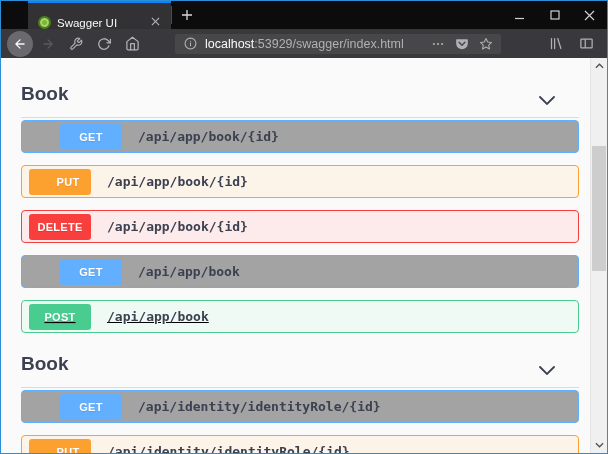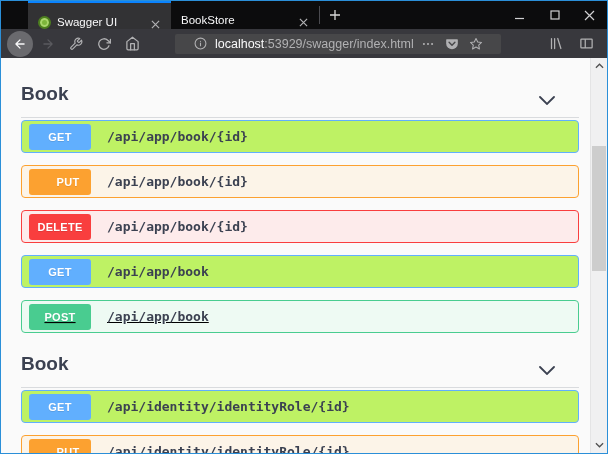--- a/index.html
+++ b/index.html
@@ -12,22 +12,22 @@
     display:flex; flex-direction:column;
     overflow:hidden; background:#fafafa;
   }
 
   
   .titlebar{
     height:28px; background:#0c0c0d; display:flex; align-items:stretch;
     flex:0 0 auto; color:#f9f9fa;
   }
   .tab{
-    display:flex; align-items:flex-start; gap:6px;
-    padding:13px 8px 0 10px; font-size:11.5px; color:#f9f9fa;
+    display:flex; align-items:flex-end; gap:6px;
+    padding:6px 8px 0 10px; font-size:11.5px; color:#f9f9fa;
     min-width:0; cursor:default;
   }
   .tab.active{
     margin-left:27px; width:143px;
     background:#323234; border-top:2px solid #0a84ff;
   }
   .tab.inactive{ width:148px; }
   .favicon{
     width:13px; height:13px; border-radius:50%;
     background:#7cb53a; border:2px solid #4d7f1f; flex:0 0 auto;
@@ -44,21 +44,21 @@
   
   .toolbar{
     height:29px; background:#38383d; display:flex; align-items:center;
     flex:0 0 auto; padding:0 6px; gap:2px; color:#b1b1b3;
   }
   .nav-btn{ width:26px; height:26px; display:flex; align-items:center; justify-content:center; color:#b1b1b3; flex:0 0 auto; }
   .nav-btn.back{ background:#6a6a6e; border-radius:50%; color:#f9f9fa; }
   .nav-btn.disabled{ color:#5a5a5f; }
   .urlbar{
     margin-left:28px; width:326px; height:20px; background:#474749; border-radius:2px;
-    display:flex; align-items:center; padding:0 16px; gap:6px; flex:0 0 auto;
+    display:flex; align-items:center; padding:0 6px; gap:6px; flex:0 0 auto;
   }
   .url-text{ flex:1 1 auto; font-size:12.5px; white-space:nowrap; overflow:hidden; }
   .url-host{ color:#f9f9fa; }
   .url-path{ color:#b1b1b3; }
   .urlbar .icon-btn{ width:18px; height:18px; flex:0 0 auto; }
   .toolbar-right{ display:flex; align-items:center; margin-left:40px; gap:4px; }
   .toolbar-sep{ width:1px; height:18px; background:#5a5a5f; margin:0 4px; }
 
   
   .content{ flex:1 1 auto; display:flex; min-height:0; background:#fafafa; }
@@ -80,21 +80,21 @@
   .badge{
     width:62px; height:26px; margin-left:7px; border-radius:3px;
     display:flex; align-items:center; justify-content:center;
     color:#fff; font-size:11px; font-weight:700; letter-spacing:.3px;
     text-shadow:0 1px 0 rgba(0,0,0,.1); flex:0 0 auto;
   }
   .path{
     margin-left:16px; font-family:"DejaVu Sans Mono", monospace;
     font-size:13px; font-weight:700; color:#3b4151; white-space:nowrap;
   }
-  .row.get   { background:#bef264; border-color:#61affe; } .row.get .badge{ background:#61affe; }
+  .row.get   { background:#a3a3a3; border-color:#61affe;padding-left:31px; } .row.get .badge{ background:#61affe; }
   .row.put   { background:#fcf4e8; border-color:#fca130; } .row.put .badge{ background:#fca130;padding-left:16px; }
   .row.del   { background:#fdebeb; border-color:#f93e3e; } .row.del .badge{ background:#f93e3e; }
   .row.post  { background:#eefaf3; border-color:#49cc90;text-decoration:underline; } .row.post .badge{ background:#49cc90; }
 
   
   .scrollbar{
     flex:0 0 17px; background:#f0f0f1; border-left:1px solid #e4e4e5;
     display:flex; flex-direction:column; align-items:center;
   }
   .sb-arrow{ height:16px; display:flex; align-items:center; justify-content:center; color:#505050; flex:0 0 auto; }
@@ -105,28 +105,20 @@
 </style>
 </head>
 <body>
 
 <div class="window">
 
   <div class="titlebar">
     <div class="tab active">
       <span class="favicon"></span>
       <span class="tab-label">Swagger UI</span>
-      <span class="icon-btn">
-        <svg width="9" height="9" viewBox="0 0 10 10" stroke="currentColor" stroke-width="1.3">
-            <path d="M1 1l8 8M9 1l-8 8" fill="none"></path>
-          </svg>
-      </span>
-    </div>
-    <div class="tab inactive">
-      <span class="tab-label">BookStore</span>
       <span class="icon-btn">
         <svg width="9" height="9" viewBox="0 0 10 10" stroke="currentColor" stroke-width="1.3">
             <path d="M1 1l8 8M9 1l-8 8" fill="none"></path>
           </svg>
       </span>
     </div>
     <div class="tab-sep"></div>
     <div class="new-tab">
       <svg width="12" height="12" viewBox="0 0 12 12" stroke="currentColor" stroke-width="1.3">
           <path d="M6 1v10M1 6h10" fill="none"></path>

